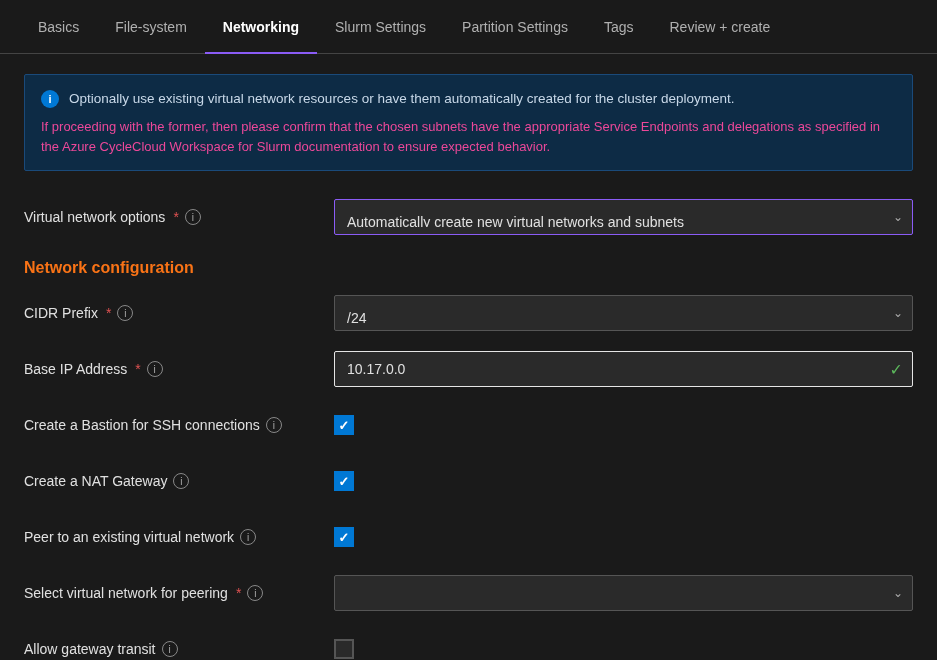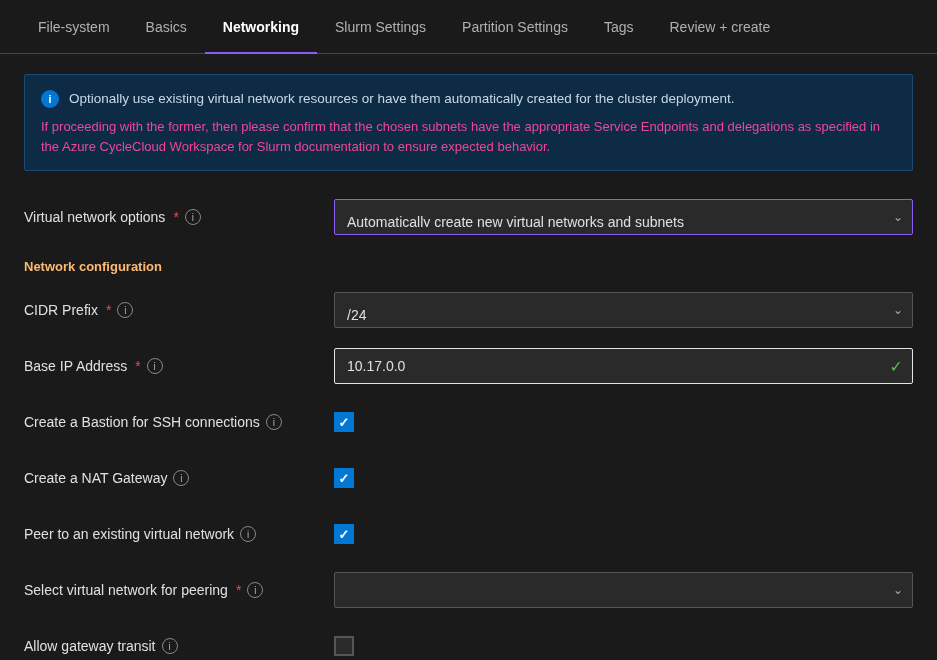--- a/index.html
+++ b/index.html
@@ -179,23 +179,23 @@
       position: absolute;
       right: 10px;
       top: 50%;
       transform: translateY(-50%);
       color: #5cb85c;
       font-size: 16px;
     }
 
     
     .section-heading {
-      font-size: 13px;
+      font-size: 16px;
       font-weight: 600;
-      color: #fdba74;
+      color: #f97316;
       margin-bottom: 18px;
       margin-top: 24px;
     }
 
     
     .checkbox-wrapper {
       display: flex;
       align-items: center;
     }
     .checkbox-custom {
@@ -223,24 +223,24 @@
     
     .select-empty select {
       color: #666;
     }
   </style>
 </head>
 <body>
 
 <div class="tab-bar">
   <div class="tab-item">
+    <span>Basics</span>
+  </div>
+  <div class="tab-item">
     <span>File-system</span>
-  </div>
-  <div class="tab-item">
-    <span>Basics</span>
   </div>
   <div class="tab-item active">
     <span>Networking</span>
   </div>
   <div class="tab-item">
     <span>Slurm Settings</span>
   </div>
   <div class="tab-item">
     <span>Partition Settings</span>
   </div>

